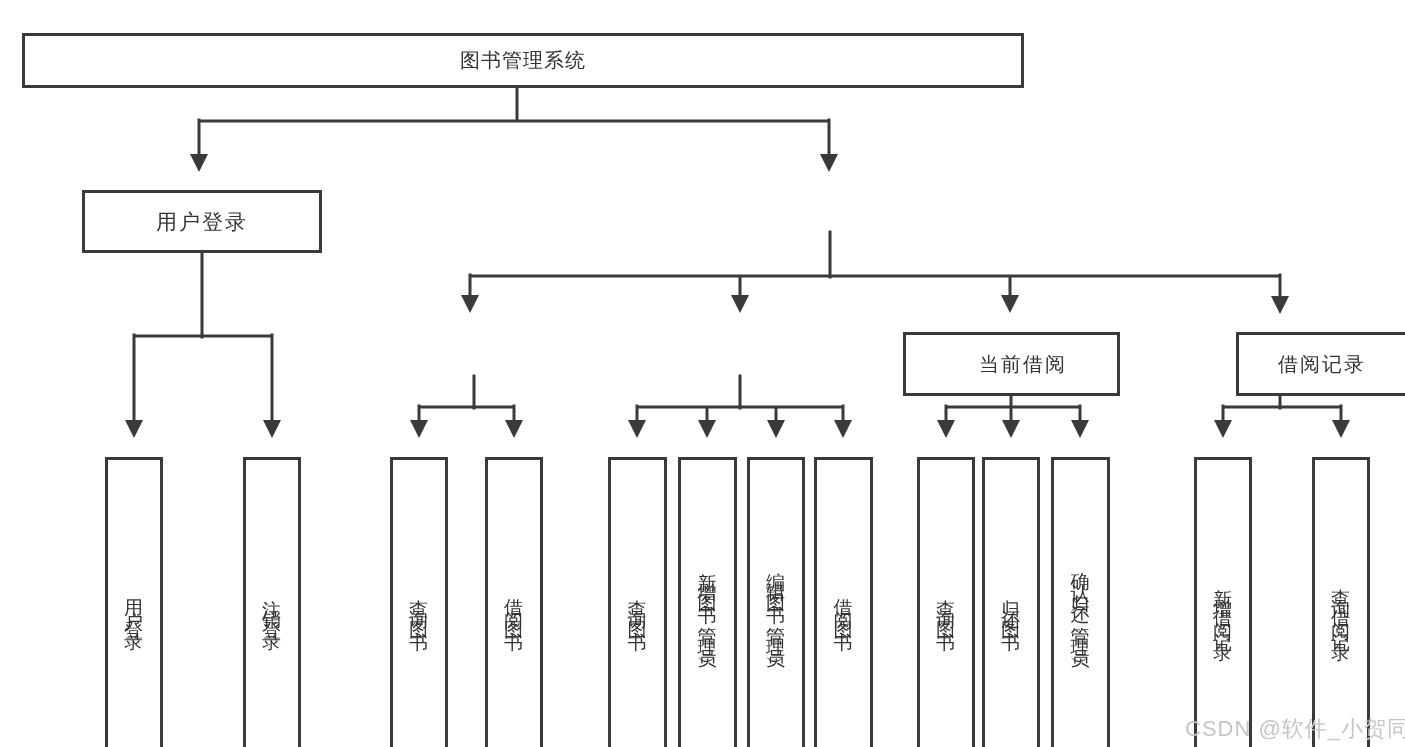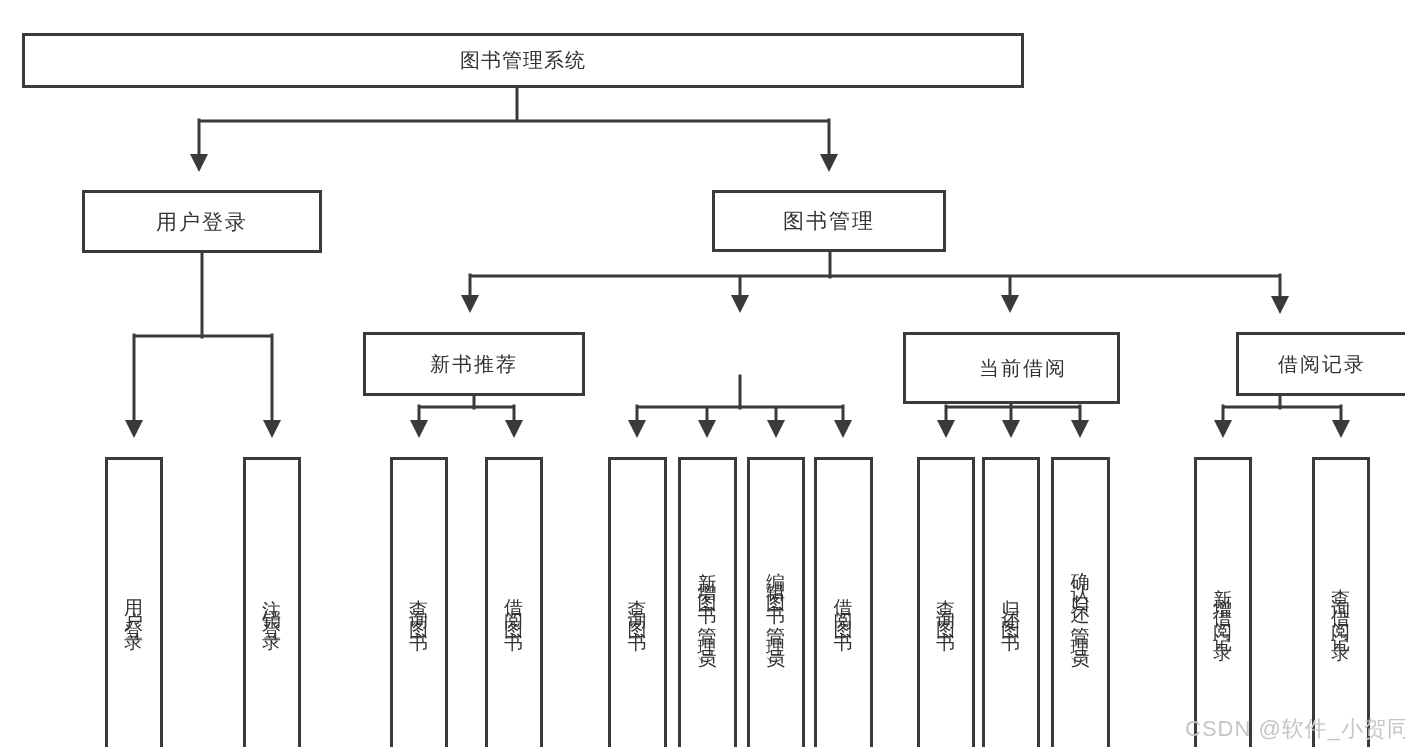--- a/index.html
+++ b/index.html
@@ -83,28 +83,22 @@
     </g>
   </svg>
 
   <div class="box root-box" style="left:22px;top:13px;width:1002px;height:55px;">
     <span class="label">图书管理系统</span>
   </div>
 
   <div class="box l2" style="left:82px;top:170px;width:240px;height:63px;">
     <span class="label">用户登录</span>
   </div>
-  <div class="box l2" style="left:712px;top:170px;width:234px;height:62px;">
-    <span class="label">图书管理</span>
-  </div>
 
-  <div class="box l3" style="left:363px;top:312px;width:222px;height:64px;">
-    <span class="label">新书推荐</span>
-  </div>
-  <div class="box l3" style="left:903px;top:312px;width:217px;height:72px;padding-left:23px;">
+  <div class="box l3" style="left:903px;top:312px;width:217px;height:64px;padding-left:23px;">
     <span class="label">当前借阅</span>
   </div>
   <div class="box l3" style="left:1236px;top:312px;width:172px;height:64px;">
     <span class="label">借阅记录</span>
   </div>
 
   <div class="box leaf" style="left:105px;">
     <span class="label">用户登录</span>
   </div>
   <div class="box leaf" style="left:243px;">

